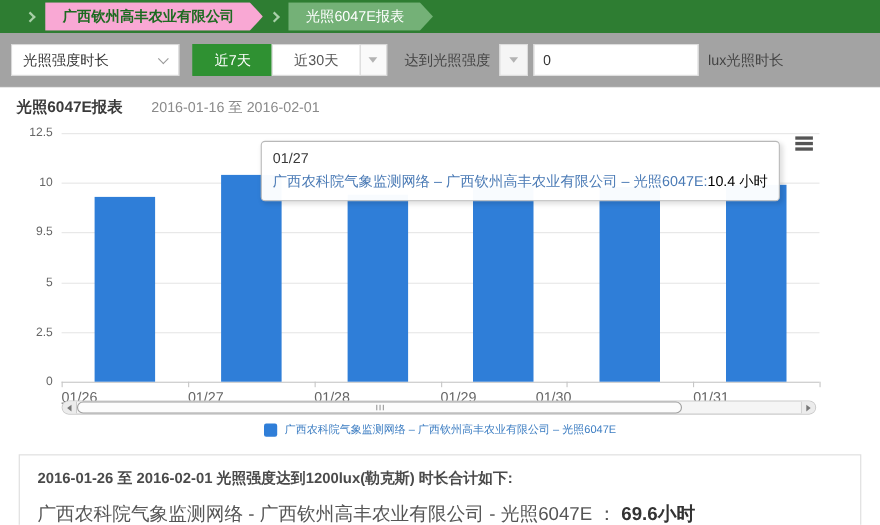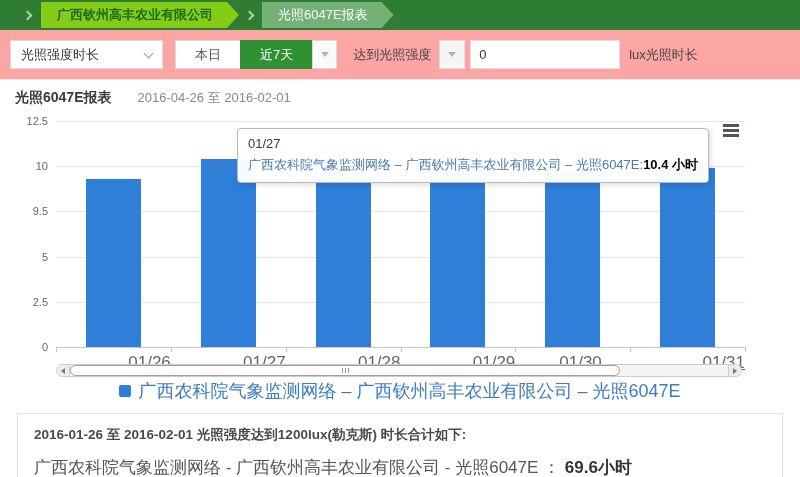--- a/index.html
+++ b/index.html
@@ -8,25 +8,25 @@
 
   
   .topbar { height:30px; background:#2e7d32; display:flex; align-items:center; }
   .crumb-chevron { width:7px; height:7px; border-top:2px solid #a9d0a9; border-right:2px solid #a9d0a9;
                    transform:rotate(45deg); flex:0 0 auto; }
   .chev-first { margin:0 10px 0 24px; }
   .chev-mid   { margin:0 9px 0 7px; }
   .crumb-tab { height:26px; display:flex; align-items:center; padding:0 26px 0 16px; font-size:13px;
                clip-path:polygon(0 0, calc(100% - 12px) 0, 100% 50%, calc(100% - 12px) 100%, 0 100%);
                cursor:pointer; white-space:nowrap; }
-  .tab1 { background:#84cc16; color:#1d6b21; font-weight:bold; }
+  .tab1 { background:#f9a8d4; color:#1d6b21; font-weight:bold; }
   .tab2 { background:#74b177; color:#ffffff; }
 
   
-  .filters { height:50px; display:flex; align-items:center; padding:0 10px; background:#fca5a5;
+  .filters { height:50px; display:flex; align-items:center; padding:0 10px; background:#a3a3a3;
              border-bottom:1px solid #e7e7e7; }
   .metric-select { width:153px; height:29px; border:1px solid #d9d9d9; background:#fff; display:flex;
                    align-items:center; justify-content:space-between; padding:0 10px; font-size:13px;
                    color:#333; cursor:pointer; }
   .chev-down { width:7px; height:7px; border-right:1px solid #9a9a9a; border-bottom:1px solid #9a9a9a;
                transform:rotate(45deg); margin-top:-3px; }
   .btn-group { display:flex; margin-left:13px; }
   .fbtn { height:29px; padding:0 19px; border:1px solid #d9d9d9; background:#fff; font-size:13px;
           color:#555; display:flex; align-items:center; margin-left:-1px; cursor:pointer; white-space:nowrap; }
   .fbtn.active { background:#2f9132; border-color:#2f9132; color:#fff; }
@@ -43,30 +43,30 @@
   
   .panel-head { height:30px; display:flex; align-items:center; padding:6px 15px 0; }
   .panel-title { font-size:14px; font-weight:bold; color:#3a3a3a; }
   .panel-sub { font-size:13px; color:#8a8a8a; margin-left:26px; }
 
   
   .chart { position:relative; height:252px; width:800px; }
   .gridline { position:absolute; height:1px; background:#e6e6e6; }
   .axisline { position:absolute; height:1px; background:#c6c6c6; }
   .ylabel { position:absolute; text-align:right; font-size:11px; color:#666; }
-  .xlabel { position:absolute; text-align:right; font-size:17px; color:#666;text-decoration:underline; }
+  .xlabel { position:absolute; text-align:left; font-size:13px; color:#666;text-decoration:underline; }
   .xtick  { position:absolute; width:1px; height:5px; background:#c6c6c6; }
   .bar { position:absolute; width:55px; z-index:2; }
   .tooltip { position:absolute; left:237px; top:18px; z-index:10; background:rgba(255,255,255,0.97);
              border:1px solid #b8b8b8; border-radius:4px; padding:7px 10px 8px;
              box-shadow:2px 2px 5px rgba(0,0,0,0.13); white-space:nowrap; }
   .tt-title { font-size:13px; color:#3a3a3a; }
   .tt-body  { font-size:13px; margin-top:5px; }
   .tt-series { color:#4a7ab5; }
-  .tt-value { color:#000; font-weight:bold; }
+  .tt-value { color:#000; font-weight:normal; }
   .export-icon { position:absolute; left:723px; top:14px; width:16px; cursor:pointer; z-index:11; }
   .export-icon span { display:block; height:2.5px; background:#555; margin-bottom:2.5px; }
 
   
   .hscroll { position:relative; margin:2px 0 0 56px; width:686px; height:13px; border:1px solid #ccc;
              background:#f5f5f5; border-radius:7px; }
   .sb-btn { position:absolute; top:0; width:13px; height:11px; background:#ececec; display:flex;
             align-items:center; justify-content:center; cursor:pointer; }
   .sb-left  { left:0; border-right:1px solid #ccc; border-radius:6px 0 0 6px; }
   .sb-right { right:0; border-left:1px solid #ccc; border-radius:0 6px 6px 0; }
@@ -76,21 +76,21 @@
                border-left:4px solid #777; }
   .sb-thumb { position:absolute; left:13px; top:0; width:550px; height:11px; background:#fcfcfc;
               border:1px solid #9e9e9e; border-radius:6px; display:flex; align-items:center;
               justify-content:center; cursor:grab; }
   .grip { display:flex; }
   .grip i { display:block; width:1px; height:5px; background:#999; margin:0 1px; }
 
   
   .legend { height:28px; display:flex; align-items:center; justify-content:center; cursor:pointer; }
   .legend-swatch { width:12px; height:12px; border-radius:2px; margin-right:7px; }
-  .legend-label { font-size:18px; color:#3c7dc2; }
+  .legend-label { font-size:10px; color:#3c7dc2; }
 
   
   .summary { margin:8px 17px 0; border:1px solid #ddd; padding:12px 16px 10px; }
   .summary-heading { font-size:13.5px; font-weight:bold; color:#4a4a4a; }
   .summary-line { margin-top:12px; font-size:17px; color:#555; }
   .summary-line b { color:#333; }
 </style>
 </head>
 <body>
 
@@ -104,37 +104,37 @@
     <span>光照6047E报表</span>
   </div>
 </div>
 
 <div class="filters">
   <div class="metric-select">
     <span>光照强度时长</span>
     <span class="chev-down"></span>
   </div>
   <div class="btn-group">
-    <div class="fbtn">本日</div>
     <div class="fbtn active">近7天</div>
+    <div class="fbtn">近30天</div>
     <div class="fbtn caret-btn">
       <span class="caret"></span>
     </div>
   </div>
   <span class="th-label">达到光照强度</span>
   <div class="mini-caret">
     <span class="caret"></span>
   </div>
   <input class="th-input" type="text" value="0" style="">
   <span class="unit-label">lux光照时长</span>
 </div>
 
 <div class="panel-head">
   <span class="panel-title">光照6047E报表</span>
-  <span class="panel-sub">2016-04-26 至 2016-02-01</span>
+  <span class="panel-sub">2016-01-16 至 2016-02-01</span>
 </div>
 
 <div class="chart">
   <div class="tooltip">
     <div class="tt-title">01/27</div>
     <div class="tt-body"><span class="tt-series">广西农科院气象监测网络 – 广西钦州高丰农业有限公司 – 光照6047E:</span><span class="tt-value">10.4 小时</span></div>
   </div>
   <div class="export-icon">
     <span></span>
       <span></span>

